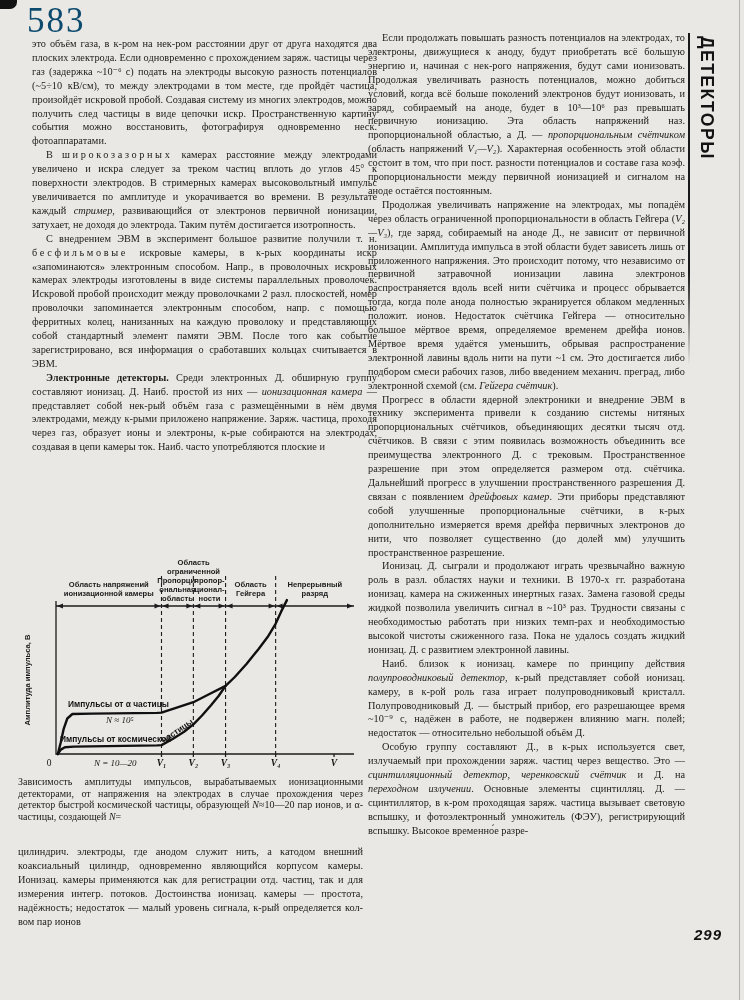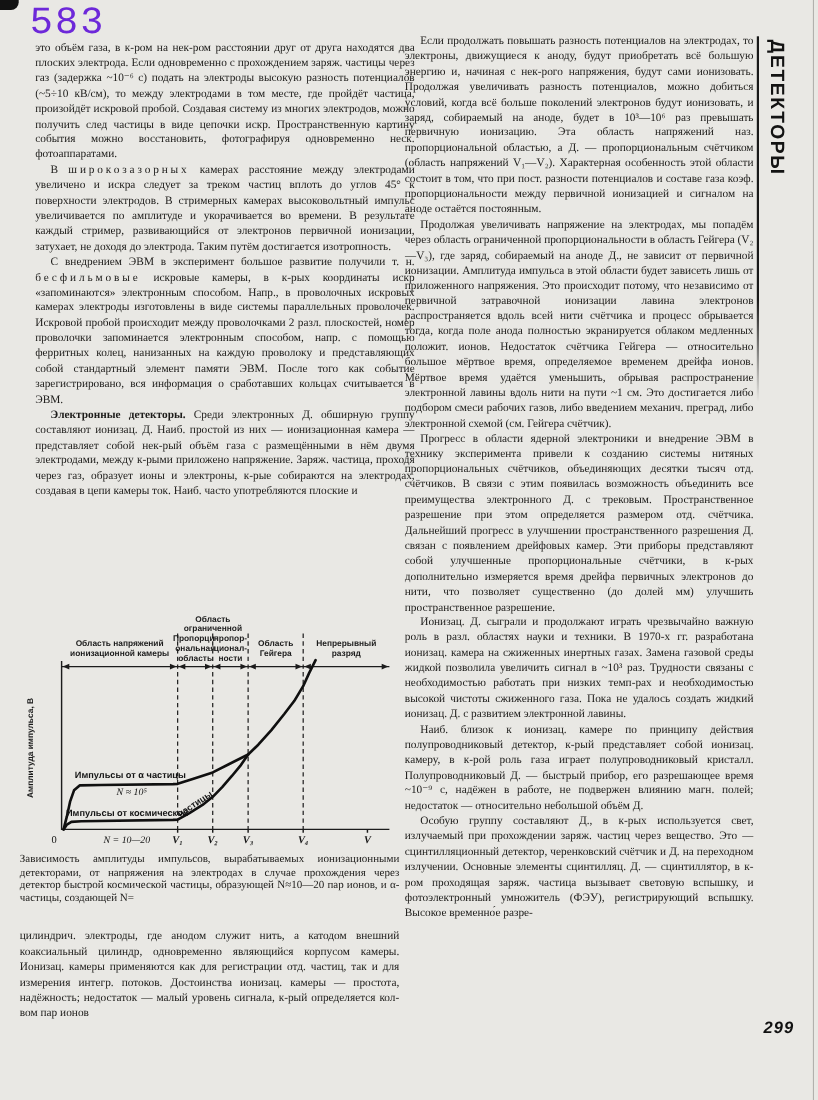--- a/index.html
+++ b/index.html
@@ -1,32 +1,32 @@
 <!DOCTYPE html>
 <html lang="ru"><head>
 <meta charset="utf-8">
 <style>
   html,body{margin:0;padding:0;background:#d8d7d3;}
   .page{position:relative;width:744px;height:1000px;background:#e9e8e4;overflow:hidden;
         font-family:"Liberation Serif","DejaVu Serif",serif;color:#1d1c1a;}
   .corner-mark{position:absolute;left:0;top:0;width:17px;height:9px;background:#121212;border-radius:0 0 7px 0;}
-  .page-num-top{position:absolute;left:27px;top:1px;font-size:35px;letter-spacing:2px;color:#6d28d9;font-family:Liberation Mono, monospace;}
+  .page-num-top{position:absolute;left:27px;top:1px;font-size:35px;letter-spacing:2px;color:#0c4a6e;}
   .page-num-bottom{position:absolute;left:694px;top:926px;font:bold 15px "Liberation Sans",sans-serif;
         font-style:italic;letter-spacing:1px;color:#111;}
   .margin-rule{position:absolute;left:688px;top:33px;width:2px;height:332px;
         background:linear-gradient(#191919 72%,rgba(25,25,25,0));}
   .edge-line{position:absolute;left:739px;top:0;width:1px;height:1000px;background:#b2b1ad;}
   .margin-label{position:absolute;left:696px;top:36px;writing-mode:vertical-rl;text-orientation:sideways;
         font:bold 17.5px "Liberation Sans",sans-serif;letter-spacing:1.5px;color:#131313;}
   .col-left-top{position:absolute;left:2px;top:37px;width:345px;max-height:521px;overflow:hidden;margin-left:30px;}
   .col-right{position:absolute;left:368px;top:31px;width:317px;max-height:906px;overflow:hidden;}
   .col-left-bottom{position:absolute;left:18px;top:845px;width:345px;}
   p.para{margin:0;text-align:justify;font-size:10.3px;line-height:13.9px;}
   p.ind{text-indent:14px;}
-  .seg-italic{}
+  .seg-italic{font-style:italic;}
   .seg-bold{font-weight:bold;}
   .seg-spaced{letter-spacing:2.6px;}
   figure.fig{position:absolute;left:18px;top:556px;width:345px;margin:0;}
   figure.fig svg{display:block;width:345px;height:215px;}
   .caption{margin:5px 0 0;text-align:justify;font-size:10px;line-height:11.7px;}
   .caption-center{text-align:center;font-size:9.6px;line-height:11.7px;}
   
   .ax{stroke:#1c1c1c;stroke-width:1.3;fill:none;}
   .dash{stroke:#1c1c1c;stroke-width:1.1;stroke-dasharray:4 3;fill:none;}
   .curve{stroke:#101010;stroke-width:2.4;fill:none;stroke-linejoin:round;stroke-linecap:round;}

